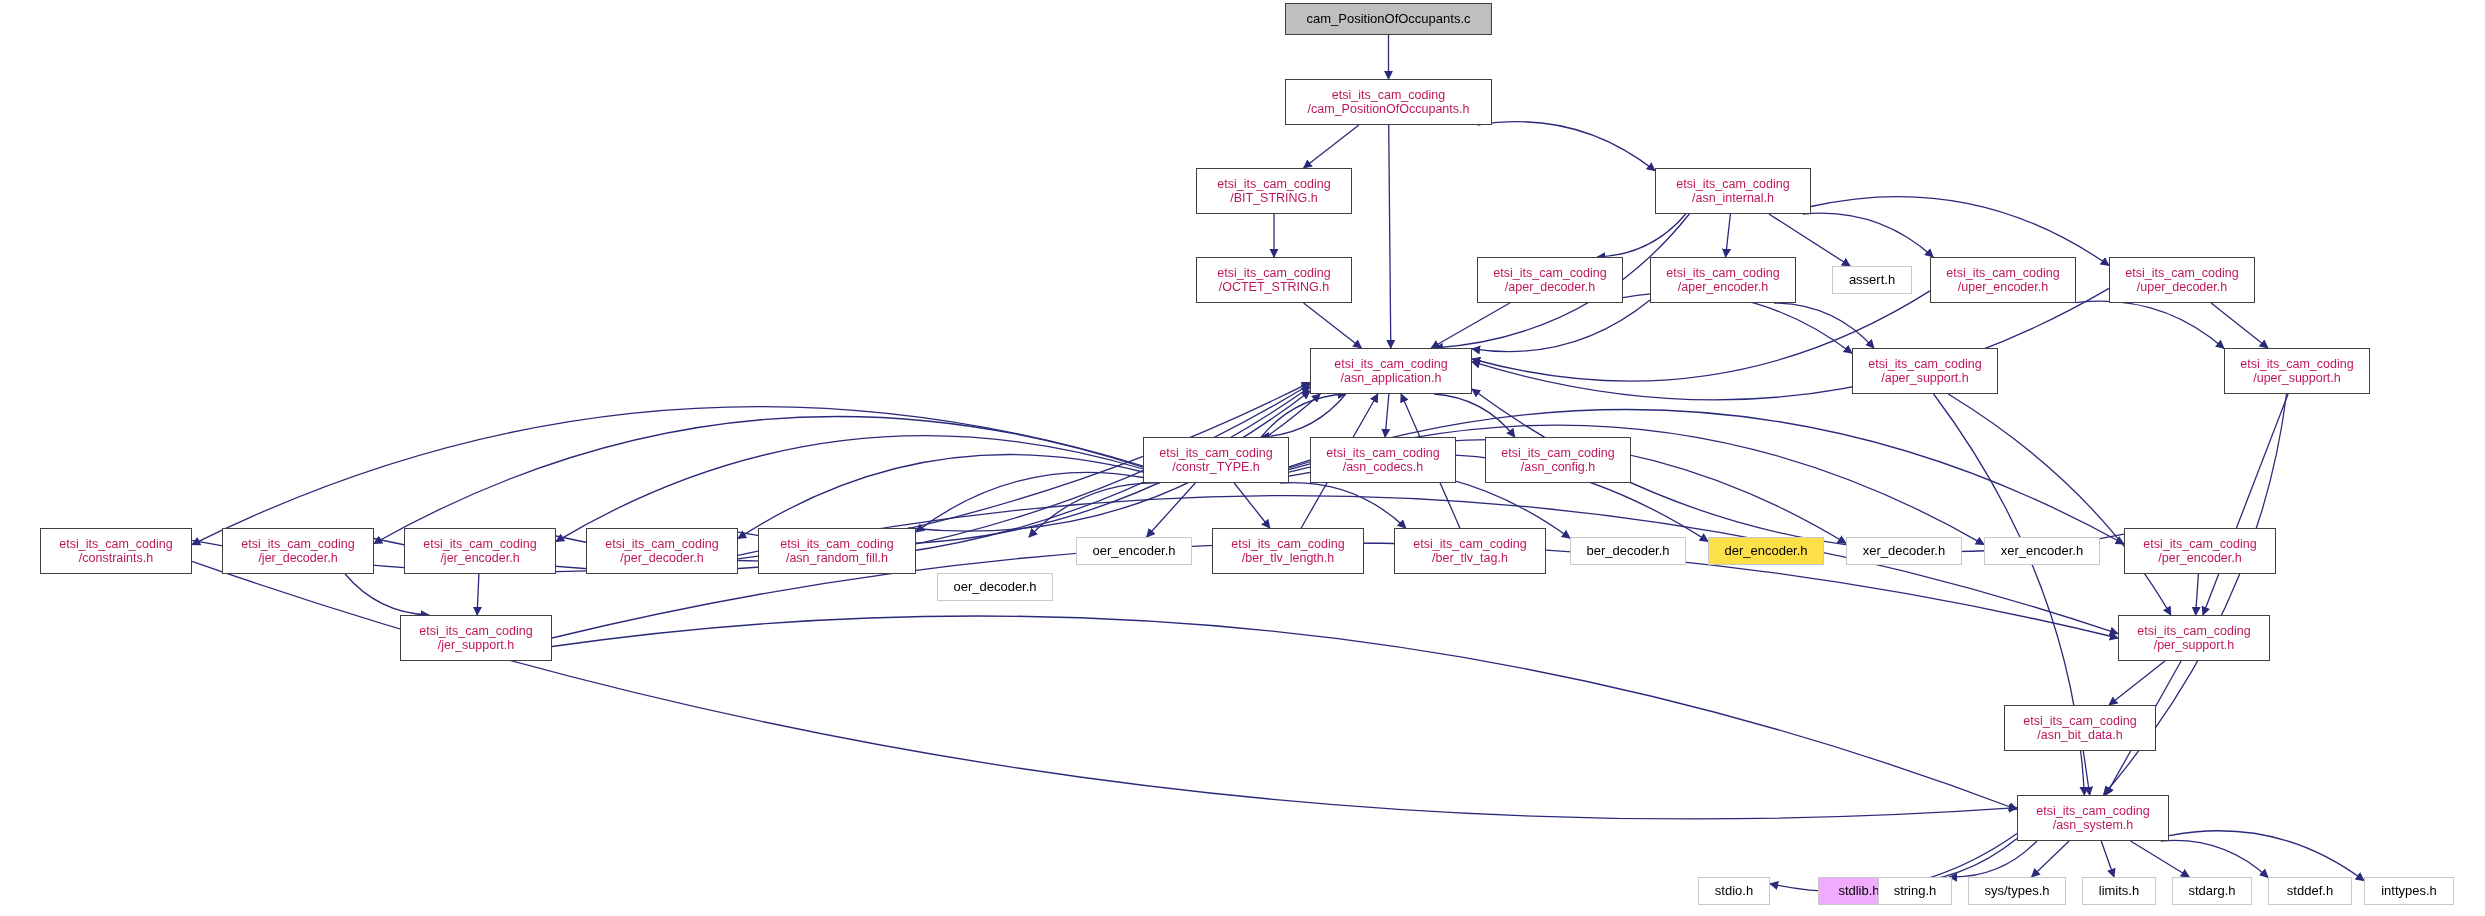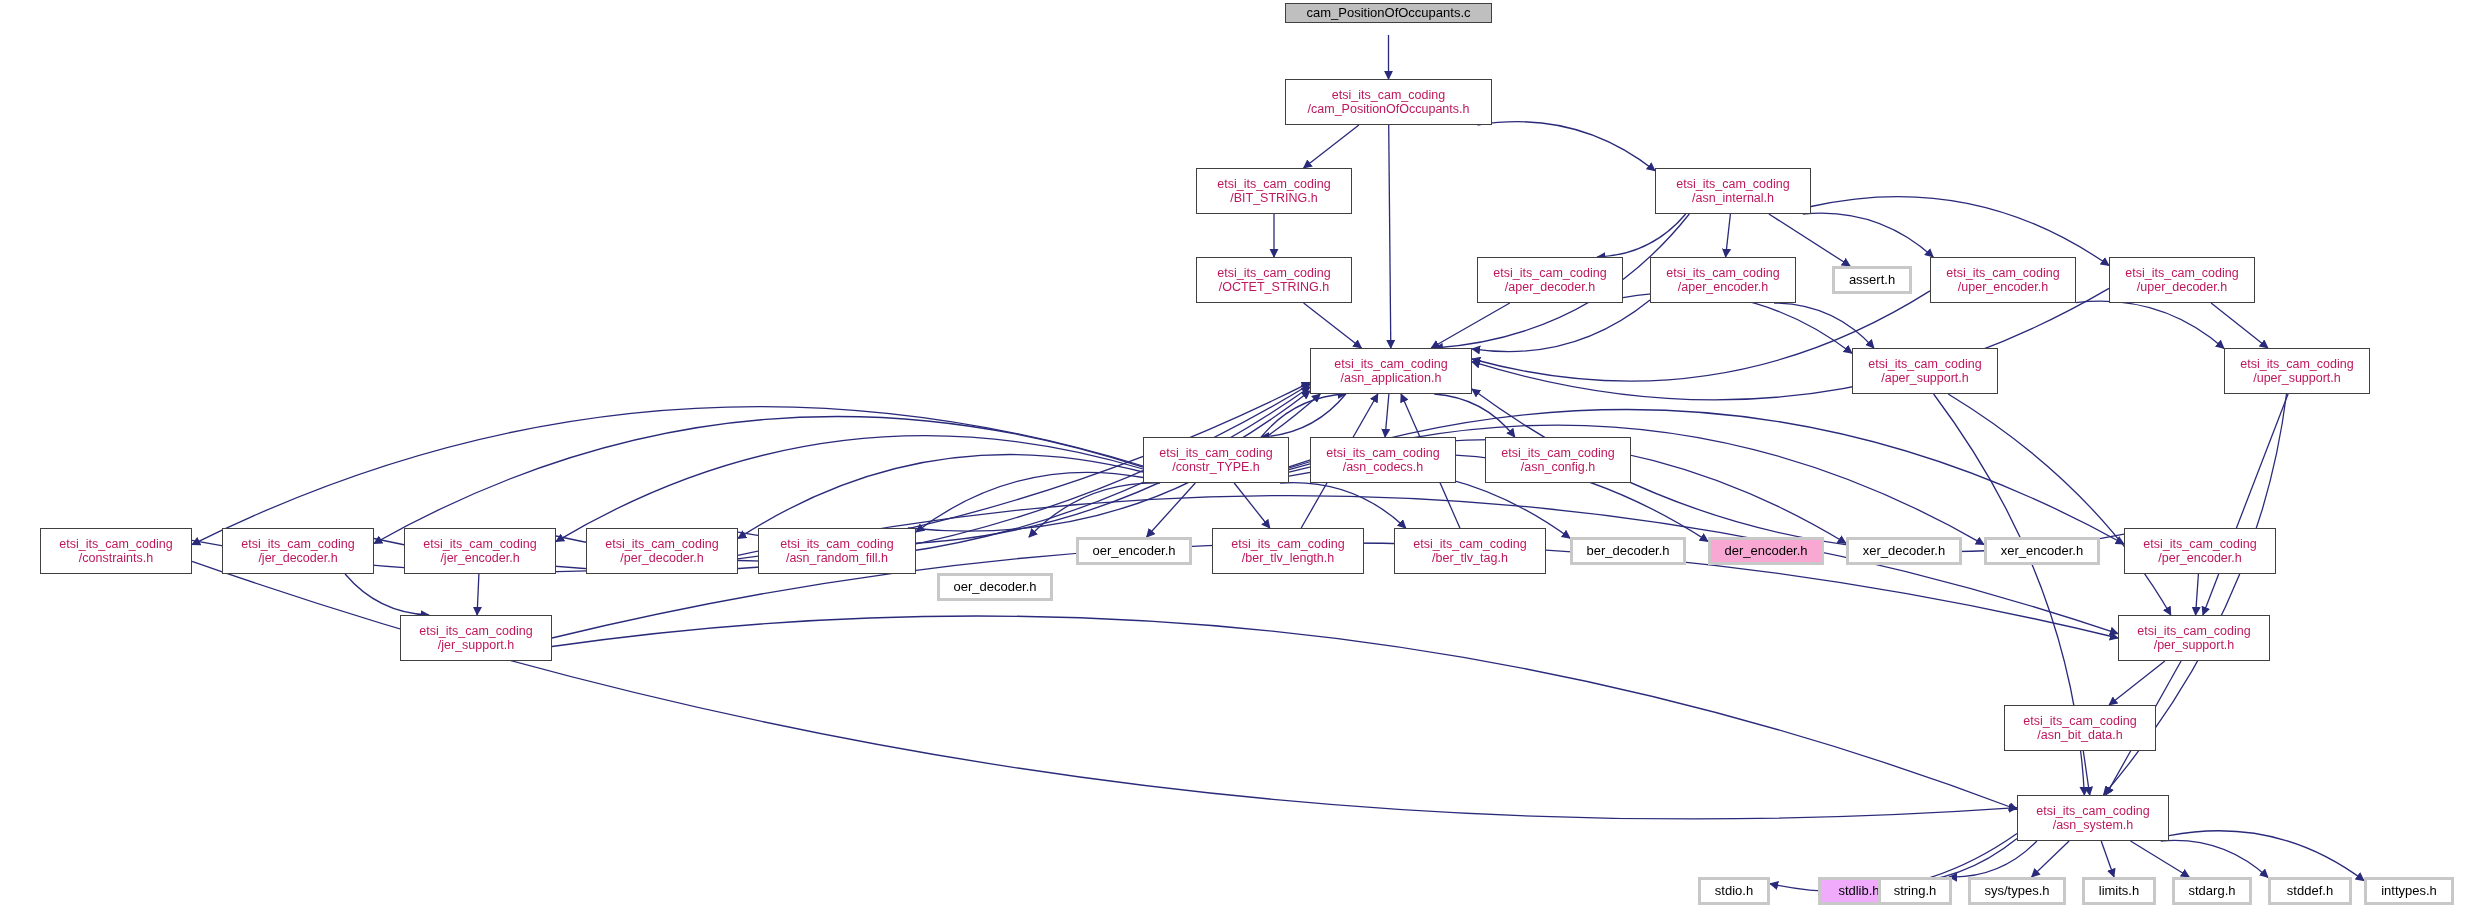--- a/index.html
+++ b/index.html
@@ -3,21 +3,21 @@
 <meta charset="utf-8">
 <style>
   html,body{margin:0;padding:0;background:#ffffff;}
   body{font-family:"Liberation Sans","DejaVu Sans",sans-serif;}
   #graph-root{position:relative;width:2485px;height:916px;overflow:hidden;background:#fff;}
   svg#edges{position:absolute;left:0;top:0;width:2485px;height:916px;}
   .node{position:absolute;box-sizing:border-box;display:flex;align-items:center;justify-content:center;
         text-align:center;line-height:1.12;white-space:pre;}
   .node.root{background:#bfbfbf;border:1px solid #404040;color:#000;}
   .node.hdr{background:#ffffff;border:1px solid #404040;color:#be185d;}
-  .node.sys{background:#ffffff;border:3px solid #6d28d9;color:#000;}
+  .node.sys{background:#ffffff;border:1px solid #6d28d9;color:#000;}
   .node span{display:block;}
 </style>
 </head>
 <body>
 
 <div id="graph-root">
   <svg id="edges" viewBox="0 0 2485 916" preserveAspectRatio="none" xmlns="http://www.w3.org/2000/svg">
     <defs>
       <marker id="arrow" viewBox="0 0 10 10" refX="9" refY="5" markerWidth="7" markerHeight="7" orient="auto-start-reverse">
         <path d="M 0 0 L 10 5 L 0 10 z" fill="#2a2a7a"></path>
@@ -88,21 +88,21 @@
         <path d="M 2017.0 838.6 Q 1948.8 893.8 1862.0 880.7" stroke="#2a2a7a" fill="none" marker-end="url(#arrow)" stroke-width="1.3"></path>
         <path d="M 2036.9 841.0 Q 2000.9 878.3 1949.1 877.0" stroke="#2a2a7a" fill="none" marker-end="url(#arrow)" stroke-width="1.3"></path>
         <path d="M 2069.1 841.0 L 2031.6 877.0" stroke="#2a2a7a" fill="none" marker-end="url(#arrow)" stroke-width="1.3"></path>
         <path d="M 2101.2 841.0 L 2114.0 877.0" stroke="#2a2a7a" fill="none" marker-end="url(#arrow)" stroke-width="1.3"></path>
         <path d="M 2130.5 841.0 L 2189.2 877.0" stroke="#2a2a7a" fill="none" marker-end="url(#arrow)" stroke-width="1.3"></path>
         <path d="M 2160.7 841.0 Q 2222.4 835.6 2268.0 877.4" stroke="#2a2a7a" fill="none" marker-end="url(#arrow)" stroke-width="1.3"></path>
         <path d="M 2169.0 835.6 Q 2276.4 815.2 2364.0 880.6" stroke="#2a2a7a" fill="none" marker-end="url(#arrow)" stroke-width="1.3"></path>
       </g>
   </svg>
   <div id="node-layer">
-      <div class="node root" title="cam_PositionOfOccupants.c" style="left: 1285px; top: 3px; width: 207px; height: 20px; font-size: 13px; background: rgb(191, 191, 191); border-color: rgb(64, 64, 64);"><span>cam_PositionOfOccupants.c</span></div>
+      <div class="node root" title="cam_PositionOfOccupants.c" style="left: 1285px; top: 3px; width: 207px; height: 32px; font-size: 13px; background: rgb(191, 191, 191); border-color: rgb(64, 64, 64);"><span>cam_PositionOfOccupants.c</span></div>
       <div class="node hdr" title="etsi_its_cam_coding/cam_PositionOfOccupants.h" style="left: 1285px; top: 79px; width: 207px; height: 46px; font-size: 12.5px; background: rgb(255, 255, 255); border-color: rgb(64, 64, 64);"><div><div>etsi_its_cam_coding</div><div>/cam_PositionOfOccupants.h</div></div></div>
       <div class="node hdr" title="etsi_its_cam_coding/BIT_STRING.h" style="left: 1196px; top: 168px; width: 156px; height: 46px; font-size: 12.5px; background: rgb(255, 255, 255); border-color: rgb(64, 64, 64);"><div><div>etsi_its_cam_coding</div><div>/BIT_STRING.h</div></div></div>
       <div class="node hdr" title="etsi_its_cam_coding/OCTET_STRING.h" style="left: 1196px; top: 257px; width: 156px; height: 46px; font-size: 12.5px; background: rgb(255, 255, 255); border-color: rgb(64, 64, 64);"><div><div>etsi_its_cam_coding</div><div>/OCTET_STRING.h</div></div></div>
       <div class="node hdr" title="etsi_its_cam_coding/asn_internal.h" style="left: 1655px; top: 168px; width: 156px; height: 46px; font-size: 12.5px; background: rgb(255, 255, 255); border-color: rgb(64, 64, 64);"><div><div>etsi_its_cam_coding</div><div>/asn_internal.h</div></div></div>
       <div class="node hdr" title="etsi_its_cam_coding/aper_decoder.h" style="left: 1477px; top: 257px; width: 146px; height: 46px; font-size: 12.5px; background: rgb(255, 255, 255); border-color: rgb(64, 64, 64);"><div><div>etsi_its_cam_coding</div><div>/aper_decoder.h</div></div></div>
       <div class="node hdr" title="etsi_its_cam_coding/aper_encoder.h" style="left: 1650px; top: 257px; width: 146px; height: 46px; font-size: 12.5px; background: rgb(255, 255, 255); border-color: rgb(64, 64, 64);"><div><div>etsi_its_cam_coding</div><div>/aper_encoder.h</div></div></div>
       <div class="node sys" title="assert.h" style="left: 1832px; top: 266px; width: 80px; height: 28px; font-size: 13px; background: rgb(255, 255, 255); border-color: rgb(200, 200, 200);"><span>assert.h</span></div>
       <div class="node hdr" title="etsi_its_cam_coding/uper_encoder.h" style="left: 1930px; top: 257px; width: 146px; height: 46px; font-size: 12.5px; background: rgb(255, 255, 255); border-color: rgb(64, 64, 64);"><div><div>etsi_its_cam_coding</div><div>/uper_encoder.h</div></div></div>
       <div class="node hdr" title="etsi_its_cam_coding/uper_decoder.h" style="left: 2109px; top: 257px; width: 146px; height: 46px; font-size: 12.5px; background: rgb(255, 255, 255); border-color: rgb(64, 64, 64);"><div><div>etsi_its_cam_coding</div><div>/uper_decoder.h</div></div></div>
       <div class="node hdr" title="etsi_its_cam_coding/asn_application.h" style="left: 1310px; top: 348px; width: 162px; height: 46px; font-size: 12.5px; background: rgb(255, 255, 255); border-color: rgb(64, 64, 64);"><div><div>etsi_its_cam_coding</div><div>/asn_application.h</div></div></div>
@@ -114,21 +114,21 @@
       <div class="node hdr" title="etsi_its_cam_coding/constraints.h" style="left: 40px; top: 528px; width: 152px; height: 46px; font-size: 12.5px; background: rgb(255, 255, 255); border-color: rgb(64, 64, 64);"><div><div>etsi_its_cam_coding</div><div>/constraints.h</div></div></div>
       <div class="node hdr" title="etsi_its_cam_coding/jer_decoder.h" style="left: 222px; top: 528px; width: 152px; height: 46px; font-size: 12.5px; background: rgb(255, 255, 255); border-color: rgb(64, 64, 64);"><div><div>etsi_its_cam_coding</div><div>/jer_decoder.h</div></div></div>
       <div class="node hdr" title="etsi_its_cam_coding/jer_encoder.h" style="left: 404px; top: 528px; width: 152px; height: 46px; font-size: 12.5px; background: rgb(255, 255, 255); border-color: rgb(64, 64, 64);"><div><div>etsi_its_cam_coding</div><div>/jer_encoder.h</div></div></div>
       <div class="node hdr" title="etsi_its_cam_coding/per_decoder.h" style="left: 586px; top: 528px; width: 152px; height: 46px; font-size: 12.5px; background: rgb(255, 255, 255); border-color: rgb(64, 64, 64);"><div><div>etsi_its_cam_coding</div><div>/per_decoder.h</div></div></div>
       <div class="node hdr" title="etsi_its_cam_coding/asn_random_fill.h" style="left: 758px; top: 528px; width: 158px; height: 46px; font-size: 12.5px; background: rgb(255, 255, 255); border-color: rgb(64, 64, 64);"><div><div>etsi_its_cam_coding</div><div>/asn_random_fill.h</div></div></div>
       <div class="node sys" title="oer_decoder.h" style="left: 937px; top: 537px; width: 116px; height: 28px; font-size: 13px; background: rgb(255, 255, 255); border-color: rgb(200, 200, 200); margin-top: 36px;"><span>oer_decoder.h</span></div>
       <div class="node sys" title="oer_encoder.h" style="left: 1076px; top: 537px; width: 116px; height: 28px; font-size: 13px; background: rgb(255, 255, 255); border-color: rgb(200, 200, 200);"><span>oer_encoder.h</span></div>
       <div class="node hdr" title="etsi_its_cam_coding/ber_tlv_length.h" style="left: 1212px; top: 528px; width: 152px; height: 46px; font-size: 12.5px; background: rgb(255, 255, 255); border-color: rgb(64, 64, 64);"><div><div>etsi_its_cam_coding</div><div>/ber_tlv_length.h</div></div></div>
       <div class="node hdr" title="etsi_its_cam_coding/ber_tlv_tag.h" style="left: 1394px; top: 528px; width: 152px; height: 46px; font-size: 12.5px; background: rgb(255, 255, 255); border-color: rgb(64, 64, 64);"><div><div>etsi_its_cam_coding</div><div>/ber_tlv_tag.h</div></div></div>
       <div class="node sys" title="ber_decoder.h" style="left: 1570px; top: 537px; width: 116px; height: 28px; font-size: 13px; background: rgb(255, 255, 255); border-color: rgb(200, 200, 200);"><span>ber_decoder.h</span></div>
-      <div class="node sys" title="der_encoder.h" style="left: 1708px; top: 537px; width: 116px; height: 28px; font-size: 13px; background: #f9a8d4; border-color: rgb(200, 200, 200);"><span>der_encoder.h</span></div>
+      <div class="node sys" title="der_encoder.h" style="left: 1708px; top: 537px; width: 116px; height: 28px; font-size: 13px; background: #fde047; border-color: rgb(200, 200, 200);"><span>der_encoder.h</span></div>
       <div class="node sys" title="xer_decoder.h" style="left: 1846px; top: 537px; width: 116px; height: 28px; font-size: 13px; background: rgb(255, 255, 255); border-color: rgb(200, 200, 200);"><span>xer_decoder.h</span></div>
       <div class="node sys" title="xer_encoder.h" style="left: 1984px; top: 537px; width: 116px; height: 28px; font-size: 13px; background: rgb(255, 255, 255); border-color: rgb(200, 200, 200);"><span>xer_encoder.h</span></div>
       <div class="node hdr" title="etsi_its_cam_coding/per_encoder.h" style="left: 2124px; top: 528px; width: 152px; height: 46px; font-size: 12.5px; background: rgb(255, 255, 255); border-color: rgb(64, 64, 64);"><div><div>etsi_its_cam_coding</div><div>/per_encoder.h</div></div></div>
       <div class="node hdr" title="etsi_its_cam_coding/jer_support.h" style="left: 400px; top: 615px; width: 152px; height: 46px; font-size: 12.5px; background: rgb(255, 255, 255); border-color: rgb(64, 64, 64);"><div><div>etsi_its_cam_coding</div><div>/jer_support.h</div></div></div>
       <div class="node hdr" title="etsi_its_cam_coding/per_support.h" style="left: 2118px; top: 615px; width: 152px; height: 46px; font-size: 12.5px; background: rgb(255, 255, 255); border-color: rgb(64, 64, 64);"><div><div>etsi_its_cam_coding</div><div>/per_support.h</div></div></div>
       <div class="node hdr" title="etsi_its_cam_coding/asn_bit_data.h" style="left: 2004px; top: 705px; width: 152px; height: 46px; font-size: 12.5px; background: rgb(255, 255, 255); border-color: rgb(64, 64, 64);"><div><div>etsi_its_cam_coding</div><div>/asn_bit_data.h</div></div></div>
       <div class="node hdr" title="etsi_its_cam_coding/asn_system.h" style="left: 2017px; top: 795px; width: 152px; height: 46px; font-size: 12.5px; background: rgb(255, 255, 255); border-color: rgb(64, 64, 64);"><div><div>etsi_its_cam_coding</div><div>/asn_system.h</div></div></div>
       <div class="node sys" title="stdio.h" style="left: 1698px; top: 877px; width: 72px; height: 28px; font-size: 13px; background: rgb(255, 255, 255); border-color: rgb(200, 200, 200);"><span>stdio.h</span></div>
       <div class="node sys" title="stdlib.h" style="left: 1786px; top: 877px; width: 82px; height: 28px; font-size: 13px; background: #f0abfc; border-color: rgb(200, 200, 200); margin-left: 32px;"><span>stdlib.h</span></div>
       <div class="node sys" title="string.h" style="left: 1878px; top: 877px; width: 74px; height: 28px; font-size: 13px; background: rgb(255, 255, 255); border-color: rgb(200, 200, 200);"><span>string.h</span></div>

